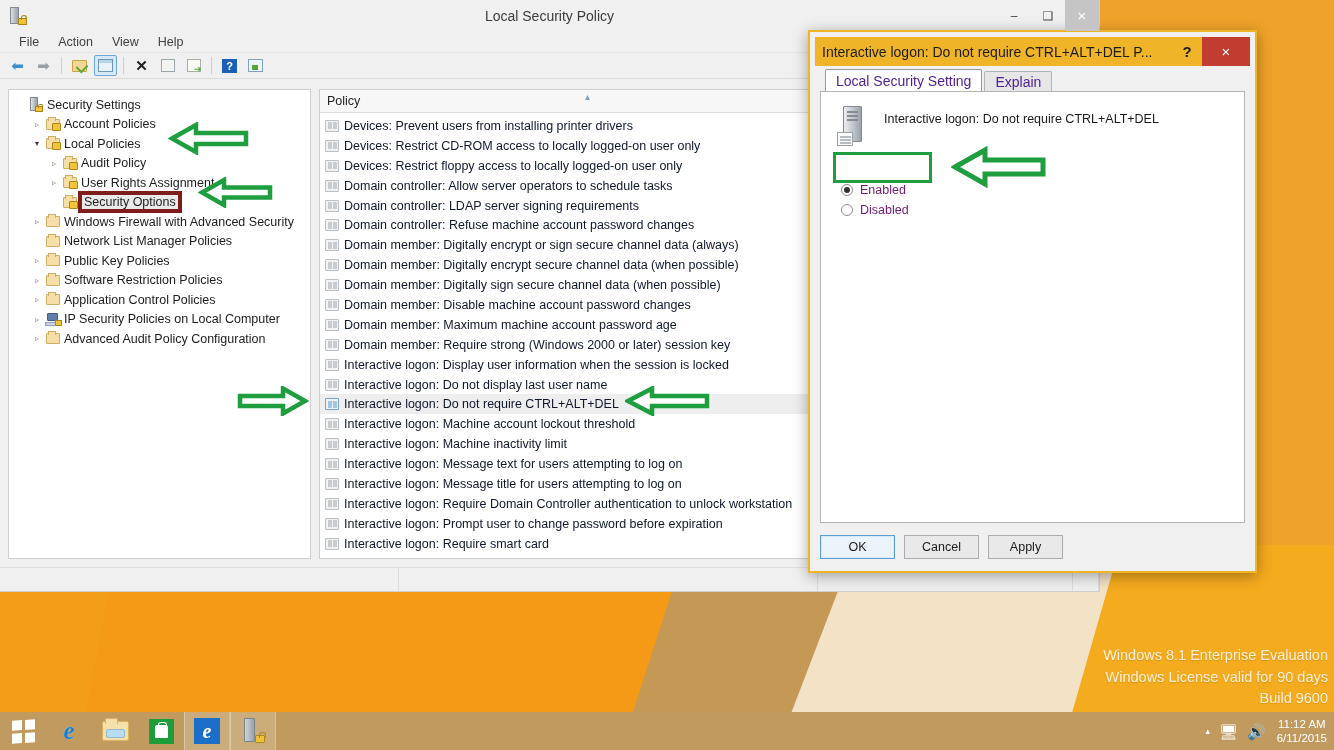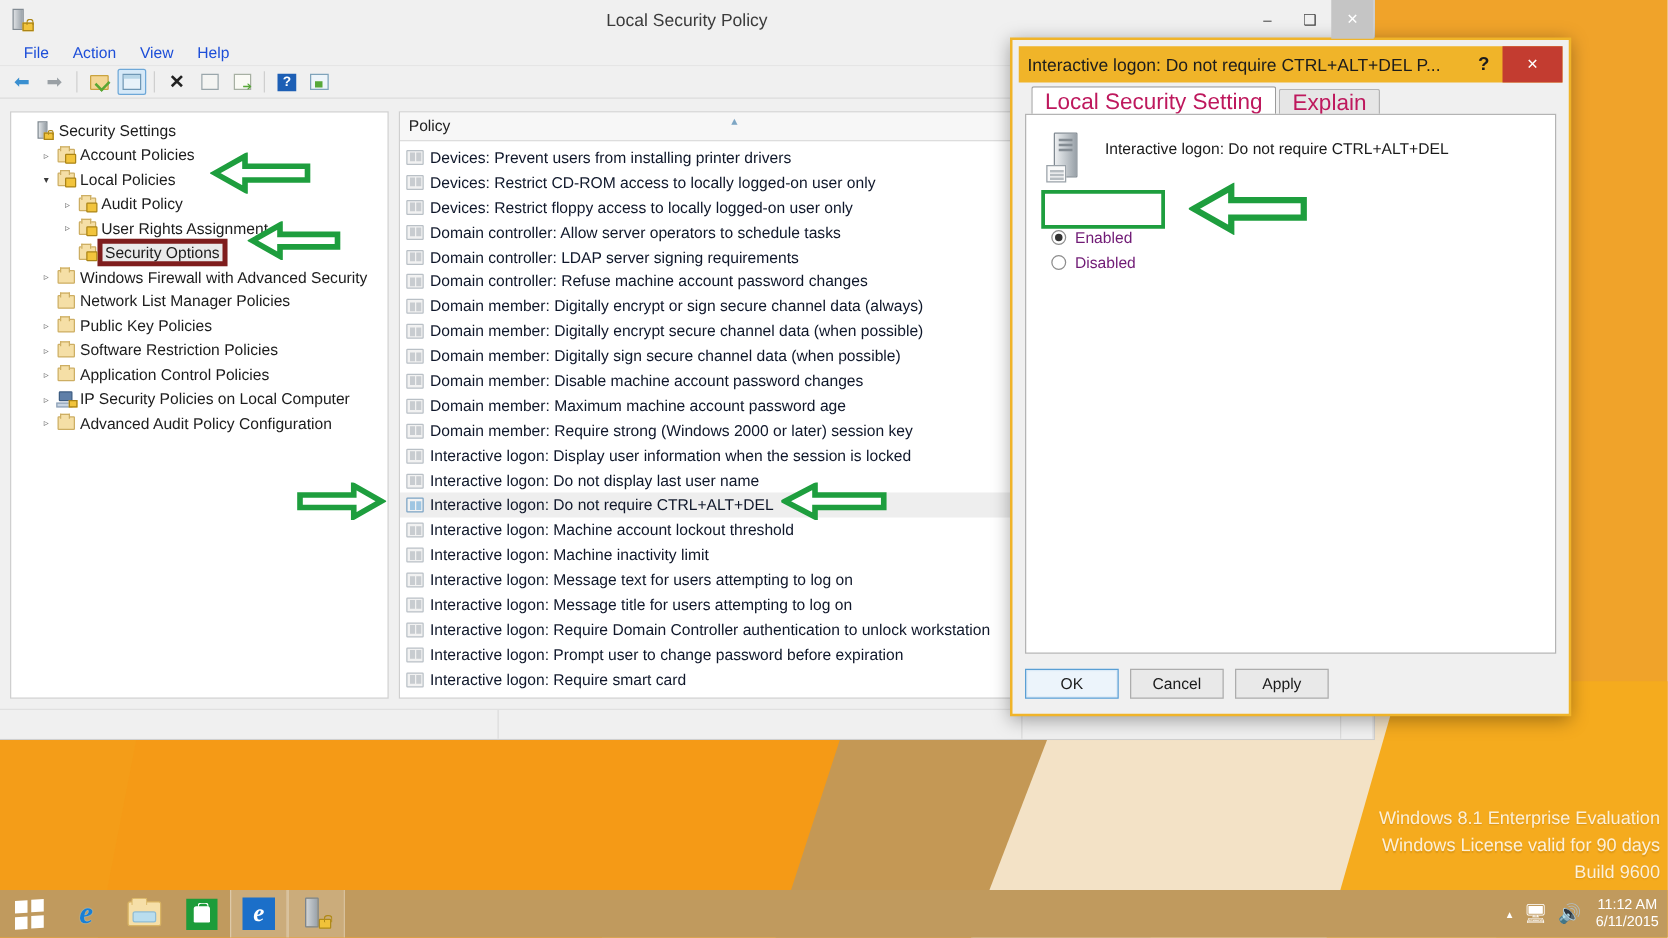--- a/index.html
+++ b/index.html
@@ -93,21 +93,21 @@
                          border:1.3px solid #ab8416; border-bottom:none; border-radius:3px 3px 0 0; }
   #mmc-title .t { position:absolute; left:0; right:0; text-align:center; font-size:14px;
                   color:#3b3b3b; font-family:"Liberation Sans", sans-serif; }
   #mmc-ctl { margin-left:auto; display:flex; height:31px; z-index:2; }
   #mmc-ctl div { width:34px; height:31px; display:flex; align-items:center; justify-content:center;
                  color:#444; font-size:12px; }
   #mmc-ctl .cls { background:#c5c5c5; color:#fff; font-size:15px; }
 
   #menubar { height:22px; background:#f0f0f0; display:flex; align-items:center;
              padding-left:10px; gap:1px; border-bottom:1px solid #e5e5e5; }
-  #menubar span { padding:2px 9px; font-size:12.5px; color:#1d4ed8; }
+  #menubar span { padding:2px 9px; font-size:12.5px; color:#404040; }
 
   #toolbar { height:26px; background:#f0f0f0; display:flex; align-items:center;
              padding-left:6px; gap:3px; border-bottom:1px solid #dcdcdc; }
   .tb-btn { width:23px; height:21px; display:flex; align-items:center; justify-content:center;
             border:1px solid transparent; border-radius:2px; }
   .tb-btn.sel { border-color:#6ea8d8; background:#d6e9f8; }
   .tb-sep { width:1px; height:17px; background:#cfcfcf; margin:0 3px; }
   .arrow-l, .arrow-r { font-size:15px; line-height:1; }
   .arrow-l { color:#3a8fd0; } .arrow-r { color:#9aa0a5; }
   .ic-folder { width:15px; height:12px; background:#f3d694; border:1px solid #c9a33f; border-radius:1px;
@@ -192,22 +192,22 @@
                position:absolute; left:7px; top:7px; right:7px; }
   #dlg-title .dt { font-size:14px; color:#1c1c1c; padding-left:7px; white-space:nowrap;
                    overflow:hidden; }
   #dlg-title .sp { margin-left:auto; display:flex; align-items:center; height:29px; }
   #dlg-title .hbtn { width:30px; height:29px; display:flex; align-items:center; justify-content:center;
                      color:#1c1c1c; font-size:15px; font-weight:bold; }
   #dlg-title .cbtn { width:48px; height:29px; background:#c33c30; color:#fff; font-size:15px;
                      display:flex; align-items:center; justify-content:center; }
   #dlg-body { margin-top:29px; flex:1; display:flex; flex-direction:column; padding:8px 10px 0 10px; }
   #tabs { display:flex; align-items:flex-end; height:23px; padding-left:5px; }
-  .tab { height:21px; padding:0 10px; display:flex; align-items:center; font-size:18px;
-         color:#be185d; border:1px solid #b4b4b4; border-bottom:none; background:#e6e6e6;
+  .tab { height:21px; padding:0 10px; display:flex; align-items:center; font-size:14px;
+         color:#4c1d95; border:1px solid #b4b4b4; border-bottom:none; background:#e6e6e6;
          margin-right:2px; border-radius:2px 2px 0 0; }
   .tab.active { background:#fff; height:23px; border-color:#9a9a9a; }
   #tabpanel { flex:1; background:#fff; border:1px solid #b4b4b4; margin-top:-1px;
               padding:14px 12px; position:relative; }
   #policy-head { display:flex; align-items:flex-start; gap:14px; }
   .bigsrv { width:33px; height:40px; position:relative; flex:none; margin-left:4px; }
   .bigsrv .bb { position:absolute; left:6px; top:0; width:19px; height:36px;
                 background:linear-gradient(90deg,#eceef0 0%,#cfd4d8 35%,#9aa2a9 100%);
                 border:1px solid #808991; border-radius:1px; }
   .bigsrv .bb:before { content:""; position:absolute; left:3px; top:4px; width:11px; height:2px;

